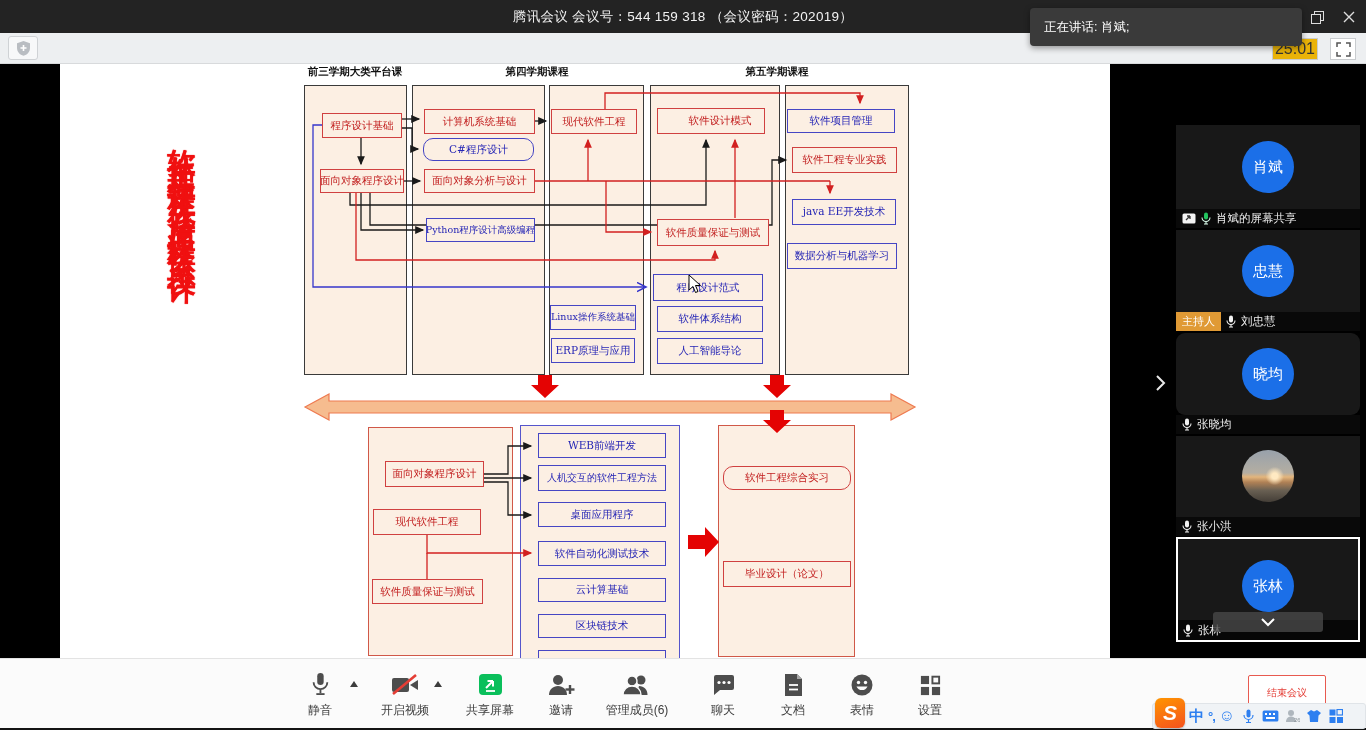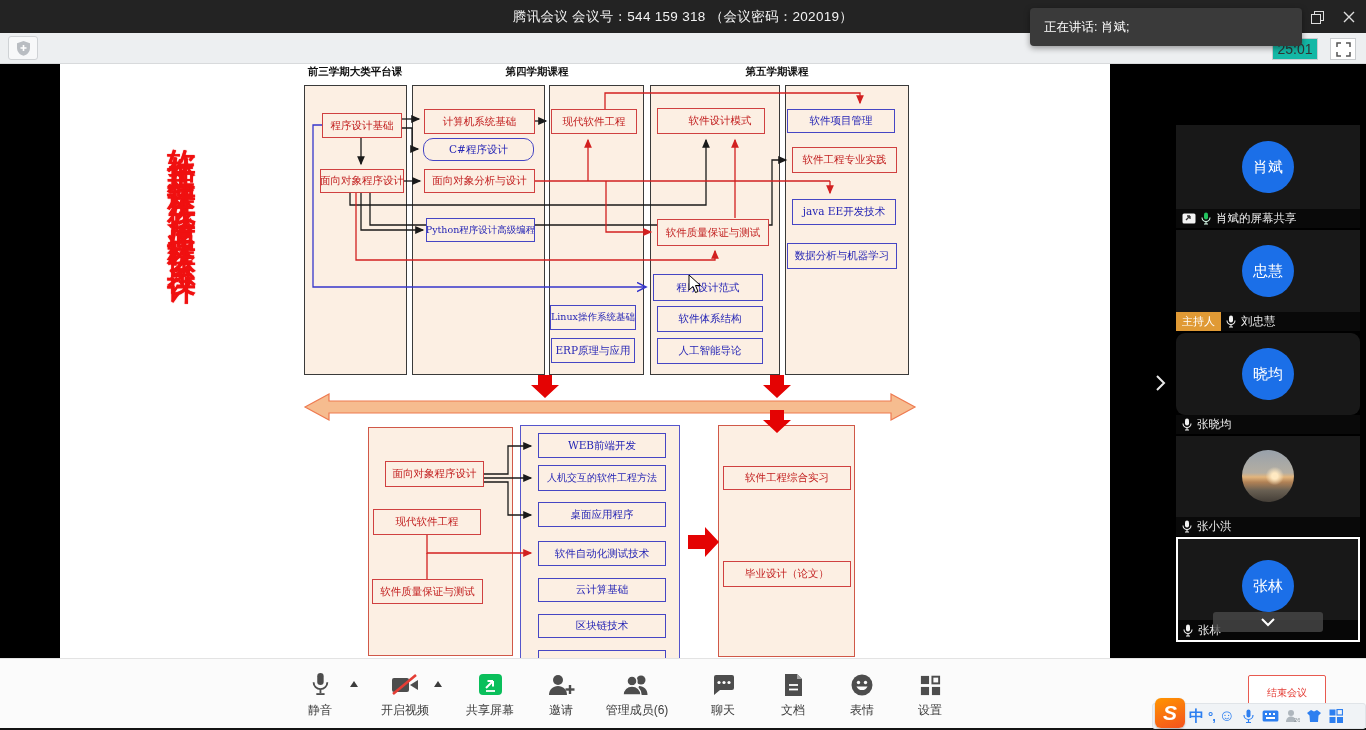--- a/index.html
+++ b/index.html
@@ -11,23 +11,23 @@
   #titlebar { position:absolute; left:0; top:0; width:1366px; height:33px; background:#232323;
     display:flex; align-items:center; justify-content:center; }
   #titlebar .wtitle { color:#f2f2f2; font-size:13.5px; letter-spacing:.3px; }
   .win-btn { position:absolute; top:9px; width:18px; height:16px; display:flex; align-items:center; justify-content:center; cursor:default; }
   #btn-restore { left:1308px; } #btn-close { left:1340px; }
 
   #meetbar { position:absolute; left:0; top:33px; width:1366px; height:31px; background:#edeff1;
     border-bottom:1px solid #d8dadc; }
   .shield-box { position:absolute; left:8px; top:3px; width:30px; height:24px; background:#f7f8f9;
     border:1px solid #cfd2d5; border-radius:3px; display:flex; align-items:center; justify-content:center; }
-  .timer-box { position:absolute; left:1272px; top:5px; width:46px; height:22px; background:#14b8a6;
+  .timer-box { position:absolute; left:1272px; top:5px; width:46px; height:22px; background:#eab308;
     border:1px solid #c9cccf; display:flex; align-items:center; justify-content:center;
-    font-size:14px; color:#333; }
+    font-size:16px; color:#333; }
   .fs-box { position:absolute; left:1330px; top:5px; width:26px; height:22px; background:#fff;
     border:1px solid #c9cccf; display:flex; align-items:center; justify-content:center; }
 
   #toast { position:absolute; left:1030px; top:8px; width:272px; height:38px; background:#3a3a3a;
     border-radius:4px; z-index:50; display:flex; align-items:center; padding-left:14px;
     color:#fff; font-size:12.5px; box-shadow:0 2px 6px rgba(0,0,0,.4); }
 
   
   #content { position:absolute; left:60px; top:64px; width:1050px; height:594px; background:#fff; overflow:hidden; }
   .vtitle { position:absolute; left:102px; top:62px; writing-mode:vertical-rl; text-orientation:upright;
@@ -215,21 +215,21 @@
     <div class="cb red" style="left:325px; top:397px; width:99px;  height:26px;">面向对象程序设计</div>
     <div class="cb red" style="left:313px; top:445px; width:108px; height:26px;">现代软件工程</div>
     <div class="cb red" style="left:312px; top:515px; width:111px; height:25px;">软件质量保证与测试</div>
     <div class="cb blue" style="left:478px; top:369px; width:128px; height:25px;">WEB前端开发</div>
     <div class="cb blue" style="left:478px; top:401px; width:128px; height:26px; font-size:10px;">人机交互的软件工程方法</div>
     <div class="cb blue" style="left:478px; top:438px; width:128px; height:25px;">桌面应用程序</div>
     <div class="cb blue" style="left:478px; top:477px; width:128px; height:25px;">软件自动化测试技术</div>
     <div class="cb blue" style="left:478px; top:514px; width:128px; height:24px;">云计算基础</div>
     <div class="cb blue" style="left:478px; top:550px; width:128px; height:24px;">区块链技术</div>
     <div class="cb blue" style="left:478px; top:586px; width:128px; height:12px;"></div>
-    <div class="cb red" style="left:663px; top:402px; width:128px; height:24px;">软件工程综合实习</div>
+    <div class="cb red" style="left:663px; top:402px; width:128px; height:24px;border-radius:10px;">软件工程综合实习</div>
     <div class="cb red" style="left:663px; top:497px; width:128px; height:26px;">毕业设计（论文）</div>
   </div>
 
   <svg class="cursor" style="left:688px; top:274px;" width="14" height="20">
     <polygon points="1,1 1,16 5,12.5 7.5,18.5 10,17.5 7.5,11.5 12.5,11.5" fill="#fff" stroke="#000" stroke-width="1"></polygon>
   </svg>
 
   <div style="position:absolute; left:1148px; top:370px; width:24px; height:26px; display:flex; align-items:center; justify-content:center;">
     <svg width="11" height="18">
       <polyline points="2,2 9,9 2,16" stroke="#e8e8e8" stroke-width="2" fill="none"></polyline>

